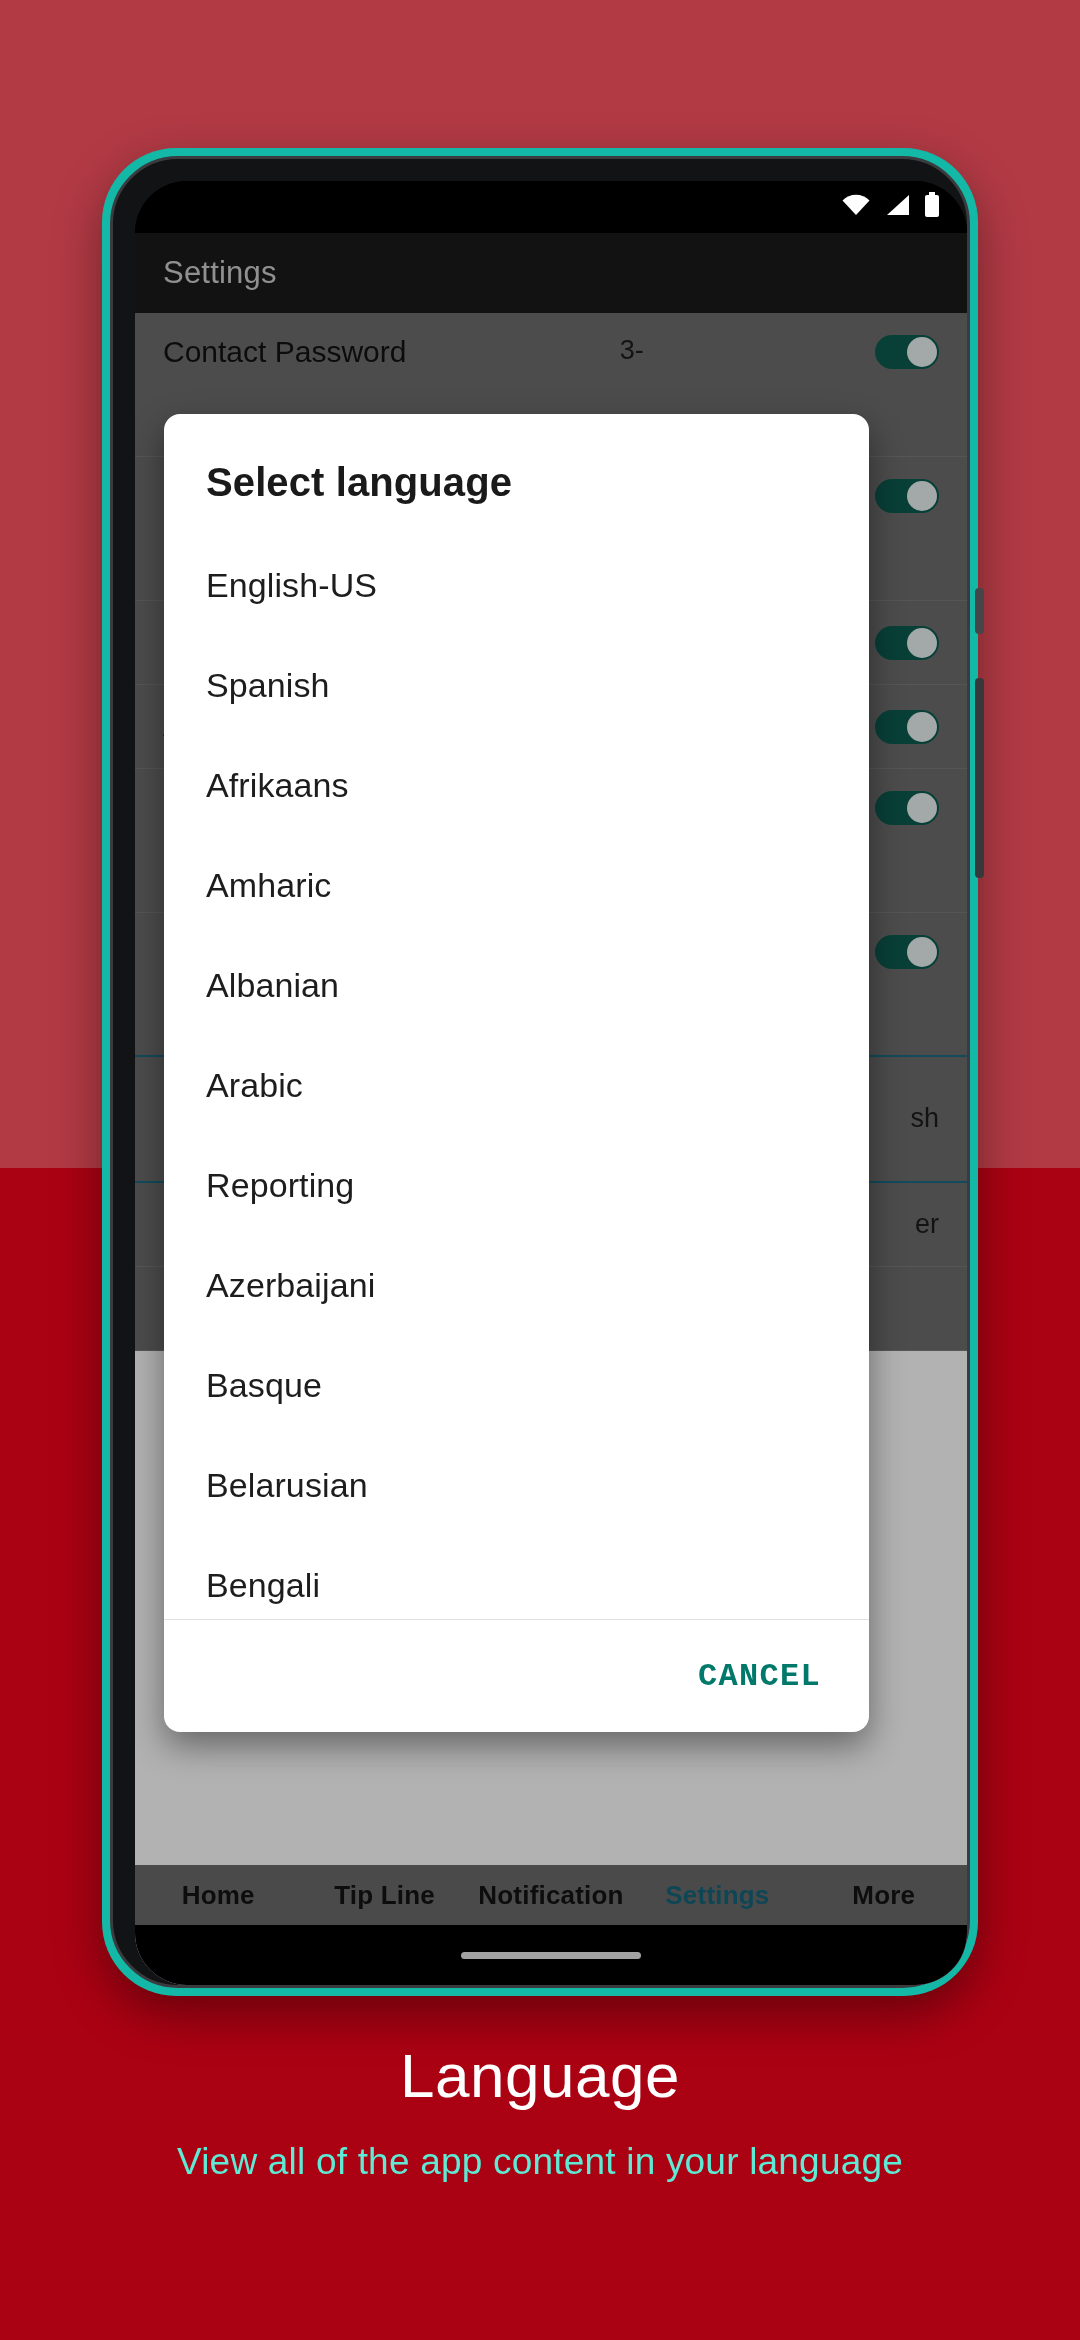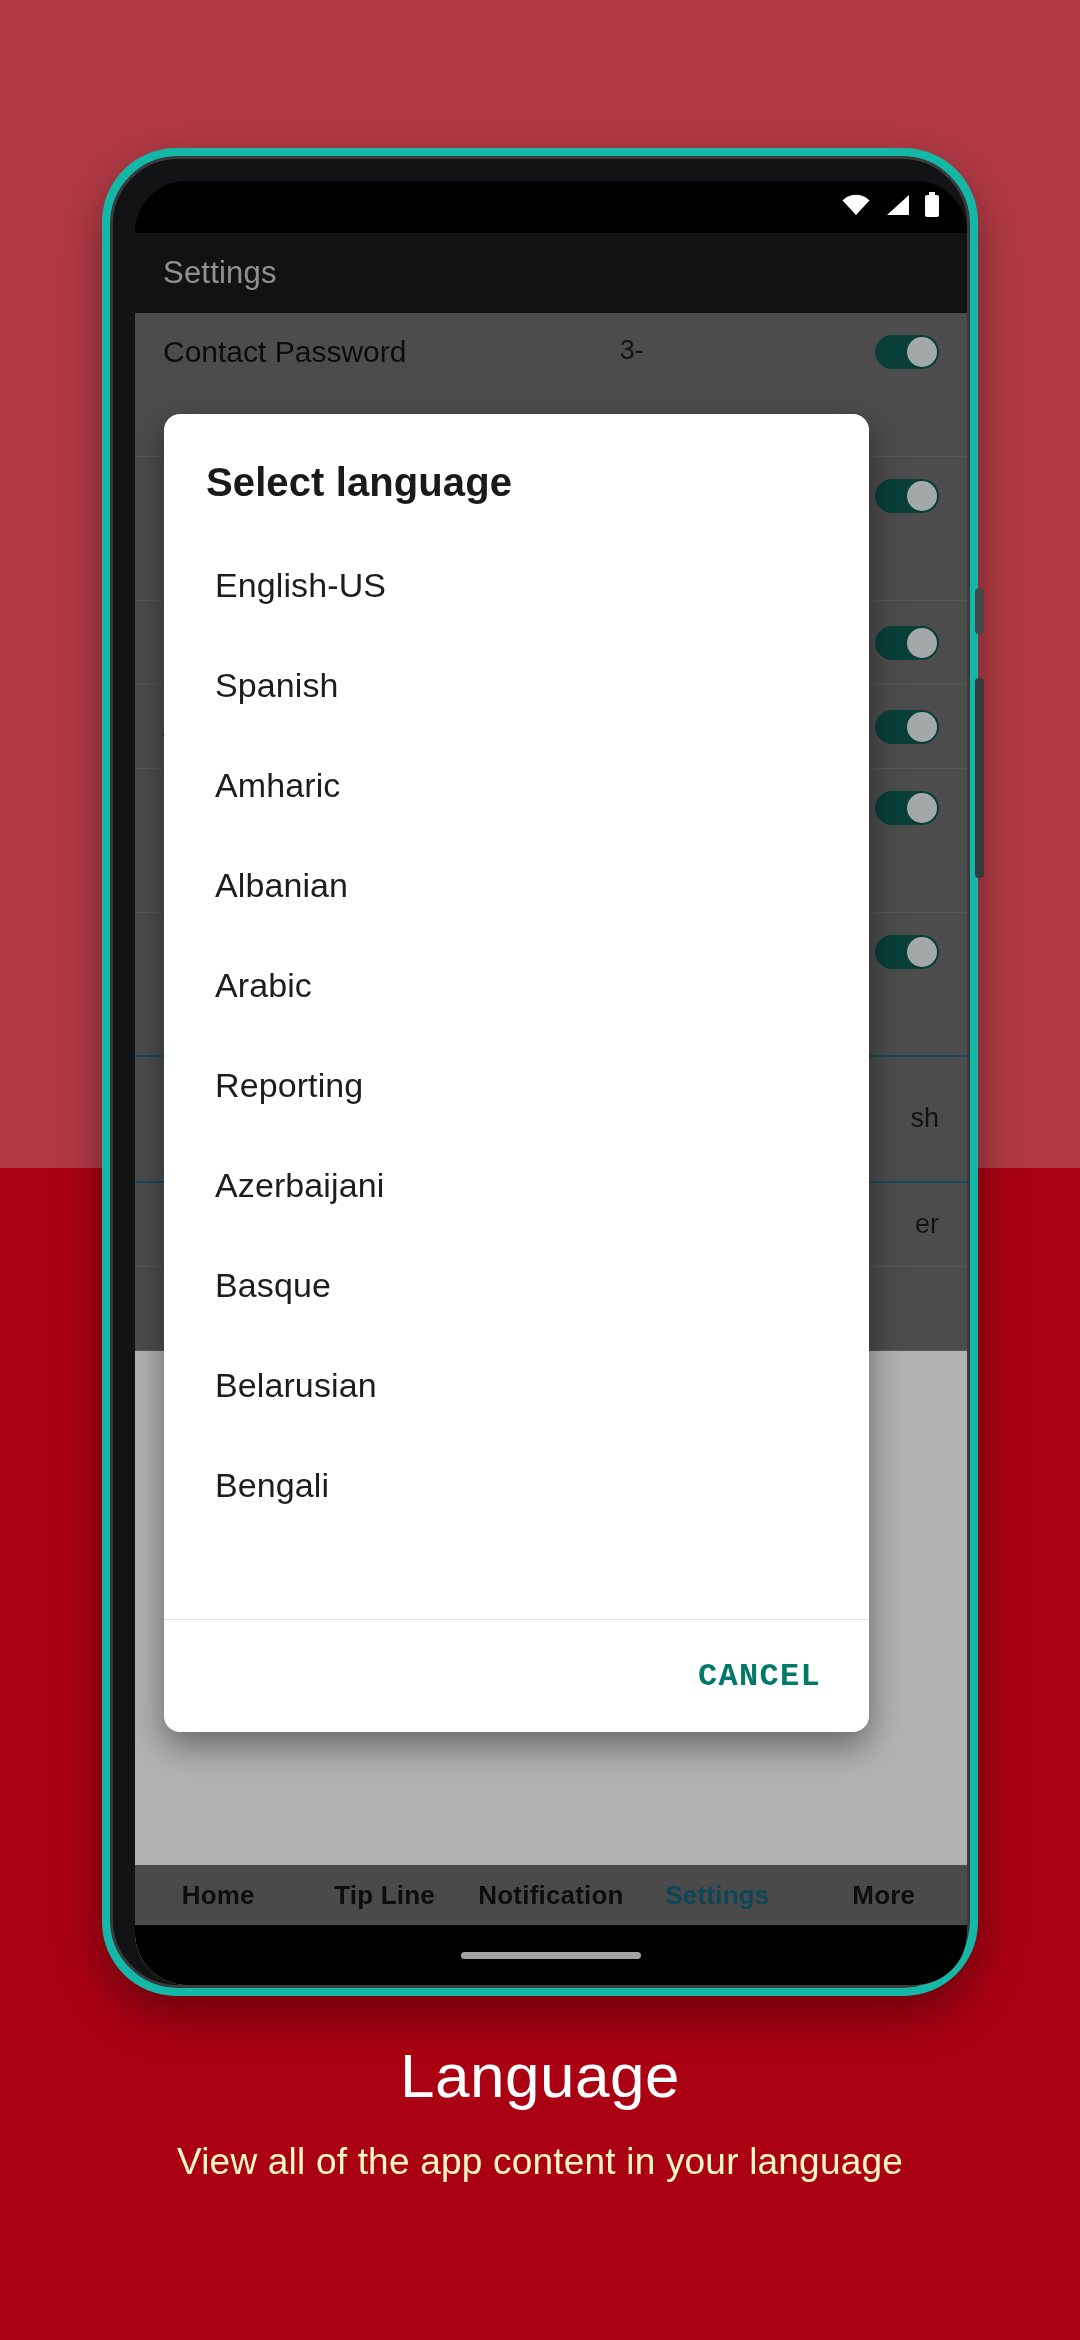--- a/index.html
+++ b/index.html
@@ -145,21 +145,20 @@
     flex:1;
     overflow:hidden;
     border-bottom:1px solid #e2e2e2;
   }
   .language-item {
     font-size:34px; color:#1d1d1d;
     padding:0 42px;
     height:100px;
     display:flex; align-items:center;
     letter-spacing:.1px;
-    margin-left:9px;
   }
   #dialog-actions {
     height:112px;
     display:flex; align-items:center; justify-content:flex-end;
     padding-right:42px;
   }
   #cancel-button {
     font-size:32px; font-weight:bold;
     color:#00796b;
     letter-spacing:1.3px;
@@ -173,21 +172,21 @@
     position:absolute; left:0; top:2040px; width:1080px;
     text-align:center; color:#fff;
   }
   #caption-title {
     font-size:62px; font-weight:normal; letter-spacing:.5px;
     line-height:1.15;
   }
   #caption-subtitle {
     margin-top:30px;
     font-size:37px; font-weight:normal; letter-spacing:.2px;
-    color:#fef9c3;
+    color:#5eead4;
   }
 </style>
 </head>
 <body>
 
 <div id="backdrop-top"></div>
 <div id="backdrop-bottom"></div>
 
 <div id="device">
   <div id="power-button"></div>
@@ -303,20 +302,21 @@
       </div>
 
       <div id="dialog-scrim"></div>
 
       <div id="language-dialog">
         <div id="dialog-title">Select language</div>
 
         <div id="language-list">
           <div class="language-item">English-US</div>
           <div class="language-item">Spanish</div>
+          <div class="language-item">Afrikaans</div>
           <div class="language-item">Amharic</div>
           <div class="language-item">Albanian</div>
           <div class="language-item">Arabic</div>
           <div class="language-item">Reporting</div>
           <div class="language-item">Azerbaijani</div>
           <div class="language-item">Basque</div>
           <div class="language-item">Belarusian</div>
           <div class="language-item">Bengali</div>
 
         </div>

